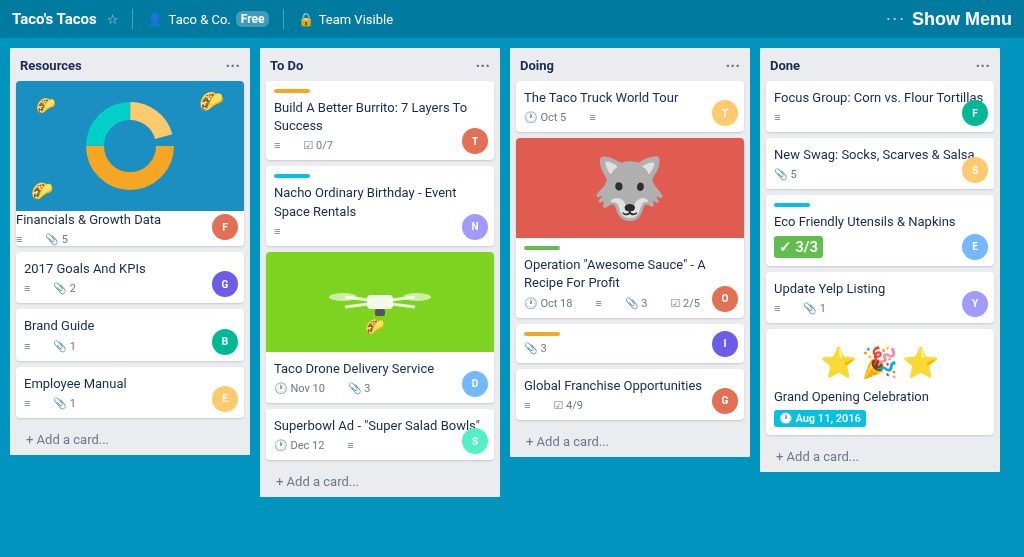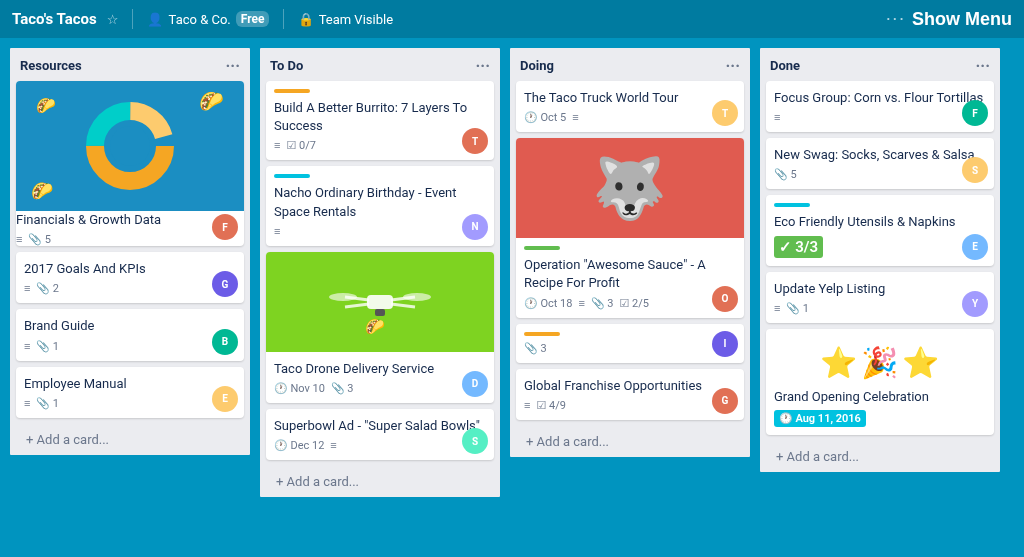--- a/index.html
+++ b/index.html
@@ -98,21 +98,21 @@
     }
     .card-title {
       font-size: 13px;
       color: #172B4D;
       line-height: 1.4;
       margin-bottom: 4px;
     }
     .card-meta {
       display: flex;
       align-items: flex-start;
-      gap: 6px;
+      gap: 23px;
       flex-wrap: wrap;
       margin-top: 4px;
     }
     .card-meta-item {
       display: flex;
       align-items: center;
       gap: 3px;
       font-size: 11px;
       color: #6B778C;
     }

